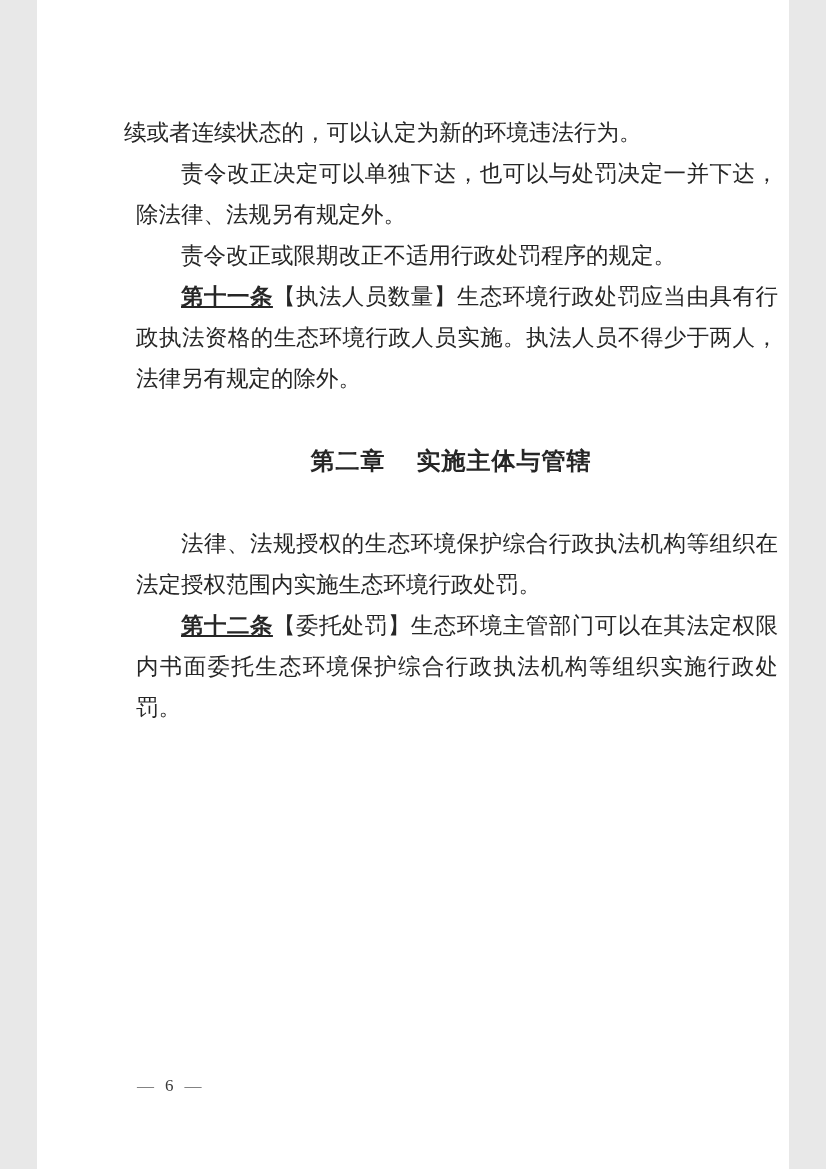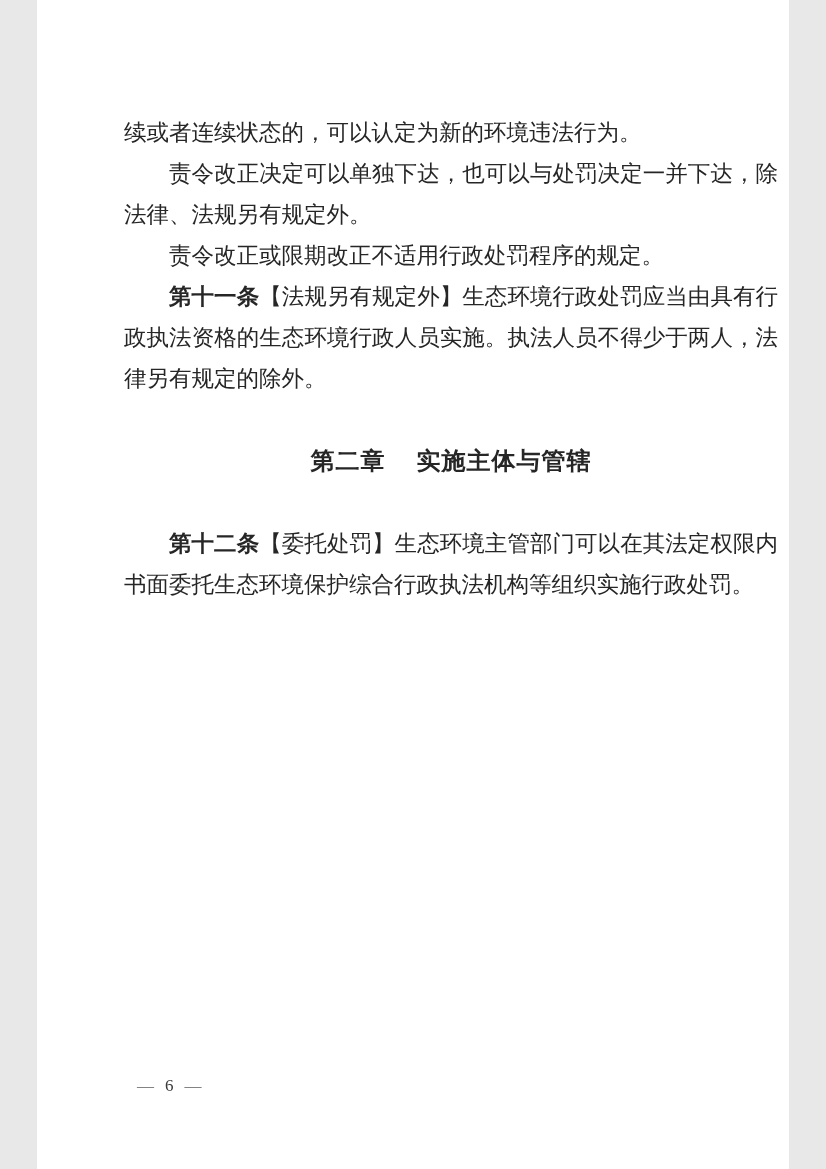--- a/index.html
+++ b/index.html
@@ -27,24 +27,26 @@
     text-align: justify;
     text-justify: inter-character;
     word-break: normal;
   }
   p.para {
     margin: 0;
     padding: 0;
   }
   p.para.indent {
     text-indent: 2em;
+    margin-left: 12px;
   }
   .article-number {
     font-family: "Liberation Sans", "DejaVu Sans", sans-serif;
     font-weight: 700;
+    text-decoration: underline;
   }
   .chapter-heading {
     margin: 41px 0;
     padding: 0;
     font-family: "Liberation Sans", "DejaVu Sans", sans-serif;
     font-weight: 700;
     font-size: 24px;
     line-height: 41px;
     text-align: center;
     text-indent: 0;
@@ -71,22 +73,23 @@
 </style>
 </head>
 <body>
 
 <div class="page">
 
   <main class="content" id="content">
       <p class="para"><span class="para-text">续或者连续状态的，可以认定为新的环境违法行为。</span></p>
       <p class="para indent"><span class="para-text">责令改正决定可以单独下达，也可以与处罚决定一并下达，除法律、法规另有规定外。</span></p>
       <p class="para indent"><span class="para-text">责令改正或限期改正不适用行政处罚程序的规定。</span></p>
-      <p class="para indent"><strong class="article-number">第十一条</strong><span class="article-title">【法规另有规定外】</span><span class="para-text">生态环境行政处罚应当由具有行政执法资格的生态环境行政人员实施。执法人员不得少于两人，法律另有规定的除外。</span></p>
+      <p class="para indent"><strong class="article-number">第十一条</strong><span class="article-title">【执法人员数量】</span><span class="para-text">生态环境行政处罚应当由具有行政执法资格的生态环境行政人员实施。执法人员不得少于两人，法律另有规定的除外。</span></p>
       <h2 class="chapter-heading"><span class="chapter-number">第二章</span><span class="chapter-title">实施主体与管辖</span></h2>
+      <p class="para indent"><span class="para-text">法律、法规授权的生态环境保护综合行政执法机构等组织在法定授权范围内实施生态环境行政处罚。</span></p>
       <p class="para indent"><strong class="article-number">第十二条</strong><span class="article-title">【委托处罚】</span><span class="para-text">生态环境主管部门可以在其法定权限内书面委托生态环境保护综合行政执法机构等组织实施行政处罚。</span></p>
     </main>
 
   <div class="footer">
     <span class="dash">—</span>
     <span class="pagenum">6</span>
     <span class="dash">—</span>
   </div>
 
 </div>

